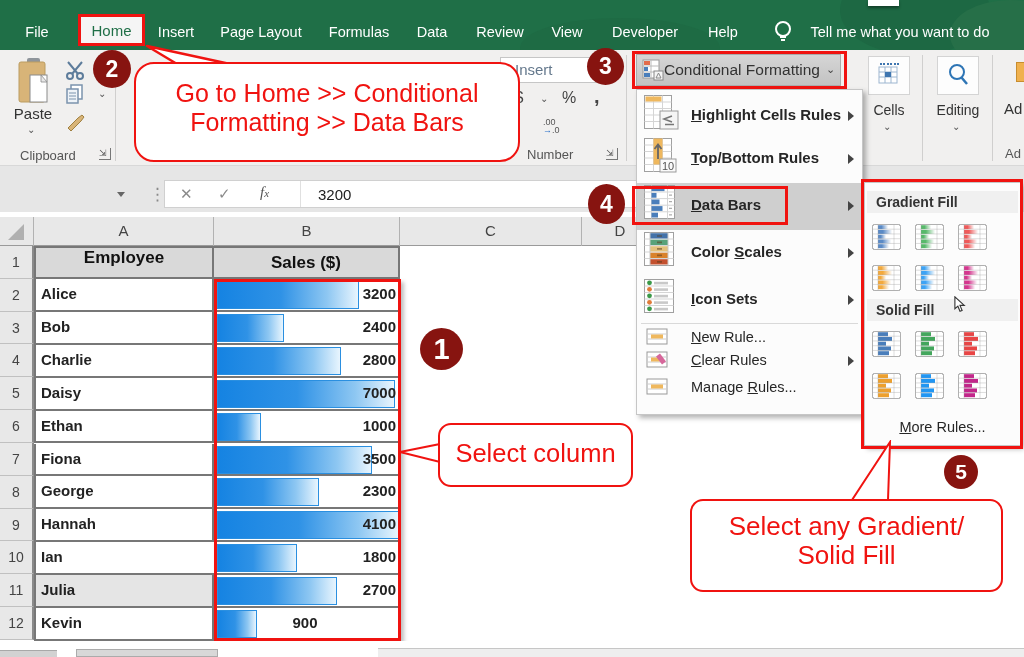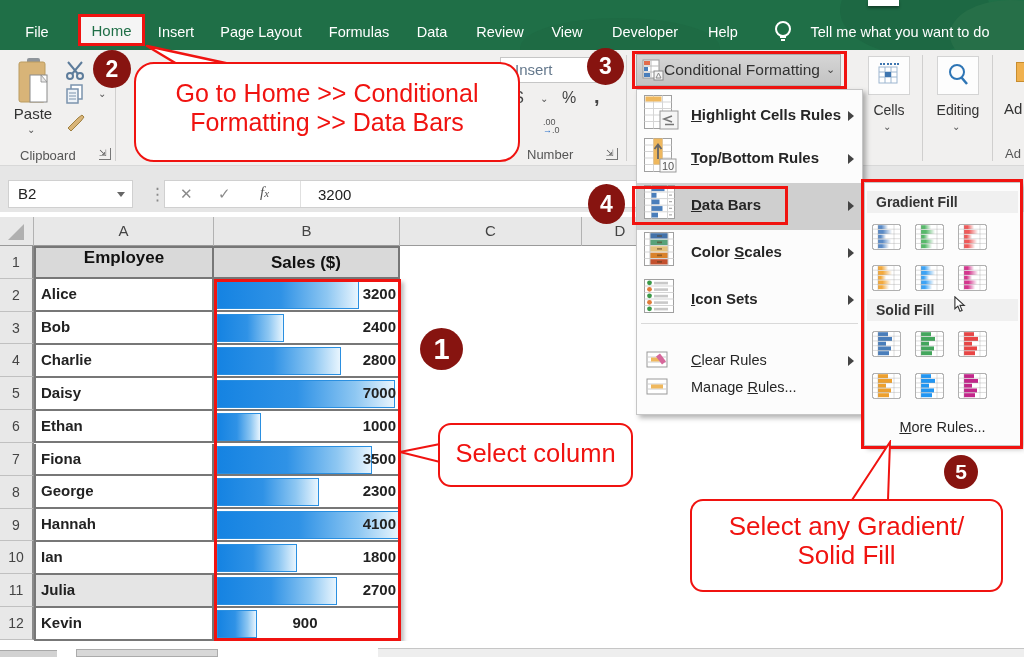--- a/index.html
+++ b/index.html
@@ -123,21 +123,20 @@
   <div class="abs" style="left:933px;top:102px;width:50px;text-align:center;font-size:14px;color:#333;">Editing</div>
   <div class="abs" style="left:952px;top:121px;font-size:10px;color:#555;">⌄</div>
   <div class="abs" style="left:992px;top:55px;width:1px;height:106px;background:#d0cfce;"></div>
   <div class="abs" style="left:1004px;top:100px;font-size:15px;color:#333;">Ad</div>
   <div class="abs" style="left:1016px;top:62px;width:8px;height:18px;background:#f0b14e;border:1px solid #c88d2e;"></div>
   <div class="abs" style="left:1005px;top:146px;font-size:13px;color:#555;">Ad</div>
 
   <div class="abs" style="left:0;top:165px;width:1024px;height:1px;background:#d8d8d8;"></div>
 
   <div class="abs" style="left:0;top:166px;width:1024px;height:46px;background:#e6e6e6;"></div>
-  <div class="abs" style="left:8px;top:180px;width:125px;height:28px;background:#fff;border:1px solid #d0d0d0;box-sizing:border-box;font-size:15px;color:#222;padding:4px 0 0 9px;">B2</div>
   <div class="abs" style="left:117px;top:192px;width:0;height:0;border-top:5px solid #666;border-left:4px solid transparent;border-right:4px solid transparent;"></div>
   <div class="abs" style="left:149px;top:184px;font-size:17px;color:#8a8a8a;">⋮</div>
   <div class="abs" style="left:164px;top:180px;width:476px;height:28px;background:#fff;border:1px solid #d0d0d0;box-sizing:border-box;"></div>
   <div class="abs" style="left:180px;top:185px;font-size:15px;color:#8a8a8a;">✕</div>
   <div class="abs" style="left:218px;top:185px;font-size:15px;color:#8a8a8a;">✓</div>
   <div class="abs" style="left:260px;top:184px;font-size:15px;color:#555;font-style:italic;font-family:'Liberation Serif',serif;"><i>f<span style="font-size:11px;">x</span></i></div>
   <div class="abs" style="left:300px;top:181px;width:1px;height:26px;background:#e0e0e0;"></div>
   <div class="abs" style="left:318px;top:186px;font-size:15px;color:#222;">3200</div>
 
   <div class="abs" style="left:0;top:217px;width:658px;height:29px;background:#e8e8e8;border-bottom:1px solid #9a9a9a;box-sizing:border-box;"></div>
@@ -278,20 +277,28 @@
  <rect x="6" y="14.2" width="18" height="5.3" fill="#e3c27d"></rect>
  <rect x="6" y="20.7" width="18" height="5.3" fill="#d9822b"></rect>
  <rect x="6" y="27.2" width="18" height="5.3" fill="#c3502e"></rect>
  <path d="M13 4 h5 M13 10.4 h5 M13 16.9 h5 M13 23.4 h5 M13 29.9 h5" stroke="rgba(90,60,30,.55)" stroke-width="1.6"></path>
  <path d="M6 .5 v33 M24 .5 v33" stroke="#c9c9c9"></path>
         </svg>
         <div class="mtext" style="top:13px;">Color <u>S</u>cales</div>
         <div class="marrow" style="top:18px;"></div>
       </div>
       <div class="abs" style="left:4px;top:233px;width:217px;height:1px;background:#d9d9d9;"></div>
+      <div class="abs" style="left:0;top:236px;width:225px;height:23px;">
+  <svg class="abs" style="left:9px;top:2px;" width="22" height="17" viewBox="0 0 22 17">
+   <rect x="1" y="1" width="20" height="15" fill="#fff" stroke="#999"></rect>
+   <path d="M1 6 h20 M1 11 h20" stroke="#ccc"></path>
+   <rect x="5" y="6.5" width="12" height="4" fill="#efb85e"></rect>
+  </svg>
+  <div class="abs" style="left:54px;top:3px;font-size:14.5px;color:#262626;"><u>N</u>ew Rule...</div>
+  </div>
       <div class="abs" style="left:0;top:259px;width:225px;height:23px;">
   <svg class="abs" style="left:9px;top:2px;" width="22" height="17" viewBox="0 0 22 17">
    <rect x="1" y="1" width="20" height="15" fill="#fff" stroke="#999"></rect>
    <path d="M1 6 h20 M1 11 h20" stroke="#ccc"></path>
    <rect x="5" y="6.5" width="12" height="4" fill="#efb85e"></rect>
           <path d="M12 4 l6 8" stroke="#d6679b" stroke-width="5"></path>
   </svg>
   <div class="abs" style="left:54px;top:3px;font-size:14.5px;color:#262626;"><u>C</u>lear Rules</div>
   <div class="marrow" style="top:7px;"></div>
       </div>

